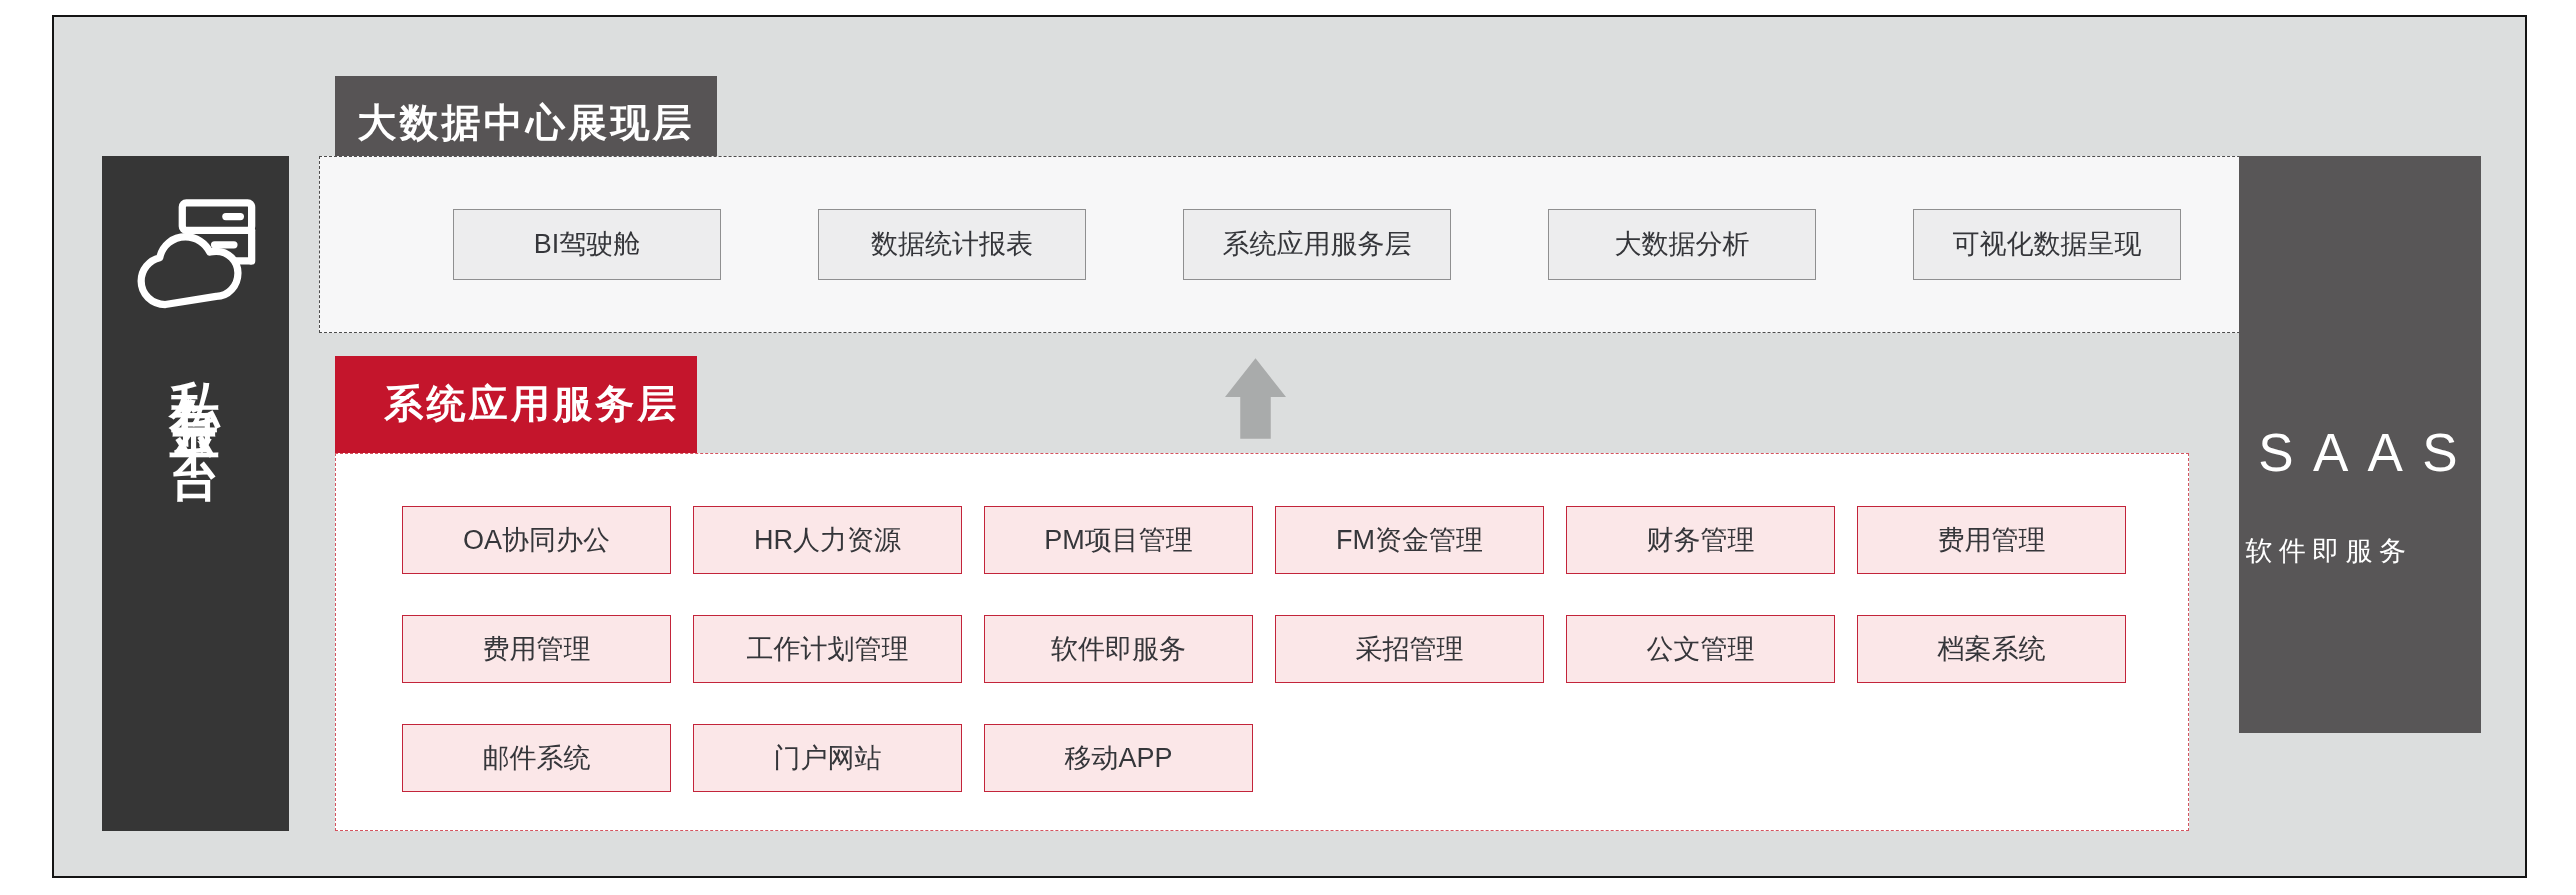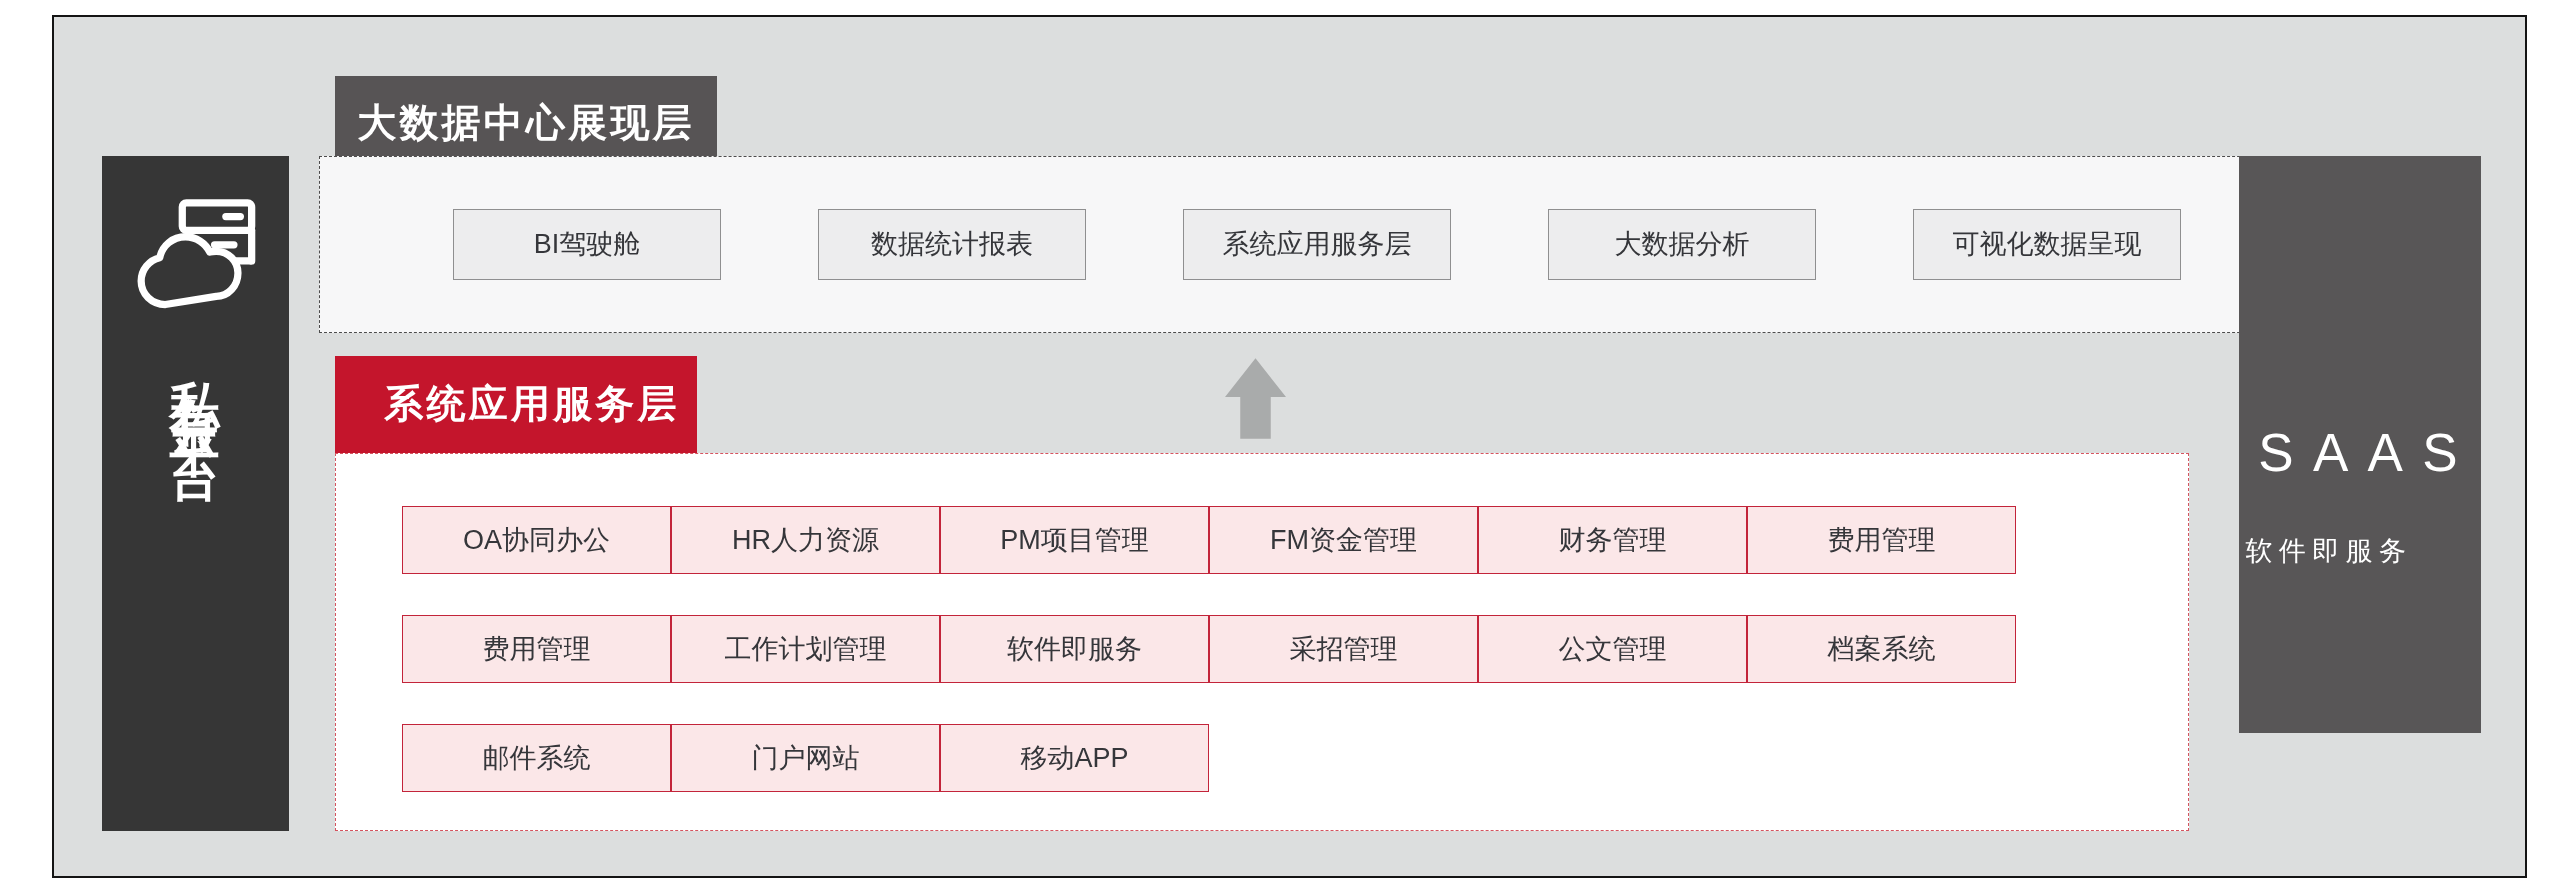--- a/index.html
+++ b/index.html
@@ -34,21 +34,21 @@
   .container-top { position:absolute; left:265px; top:139px; width:1986px; height:177px;
                    background:#f7f7f8; border:1.6px dashed #4c4c4c;
                    display:flex; align-items:center; justify-content:center; gap:97px;padding-left:10px; }
   .container-bottom { position:absolute; left:281px; top:436px; width:1854px; height:378px;
                       background:#ffffff; border:1.6px dashed #d5545f; padding:52px 0 0 66px; }
 
   
   .gbox { width:268px; height:71px; background:#ededee; border:1.6px solid #8f8f90;
           display:flex; align-items:center; justify-content:center;
           font-size:27px; color:#35363a; }
-  .prow { display:flex; margin-bottom:41px; }
+  .prow { display:flex; gap:22px; margin-bottom:41px; }
   .pbox { width:269px; height:68px; background:#fbe7e8; border:1.6px solid #c3243a;
           display:flex; align-items:center; justify-content:center;
           font-size:27px; color:#35363a; }
 
   
   .arrow-wrap { position:absolute; left:1171px; top:341px; }
 </style>
 </head>
 <body>
 

